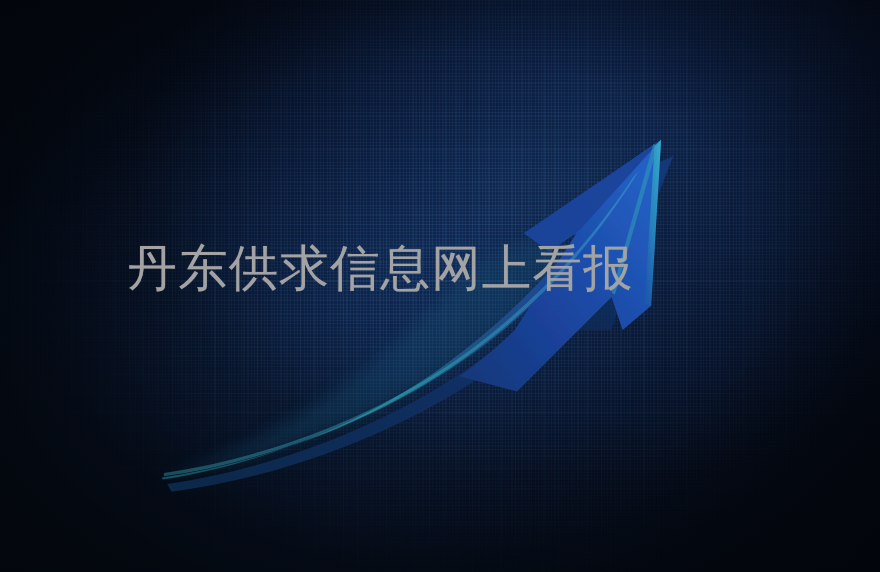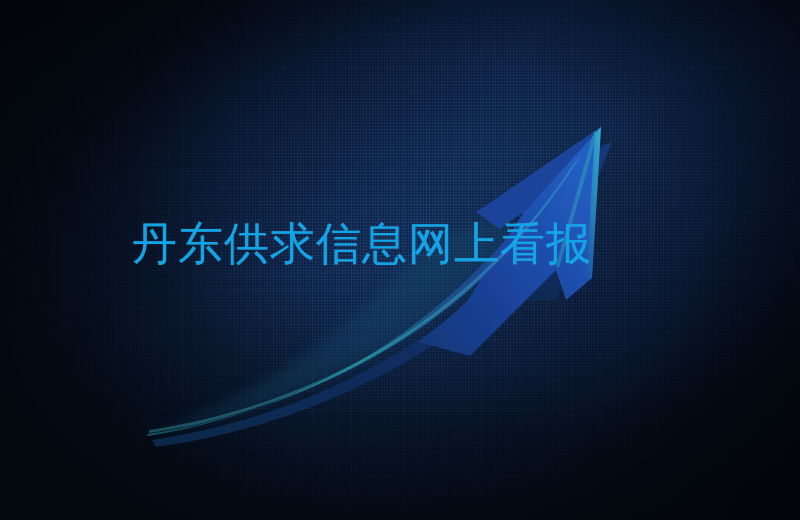--- a/index.html
+++ b/index.html
@@ -115,26 +115,26 @@
   .arrow-svg {
     position: absolute;
     inset: 0;
     width: 800px;
     height: 520px;
   }
 
   
   .title {
     position: absolute;
-    left: 132px;
+    left: 116px;
     top: 216px;
     font-size: 45px;
     line-height: 56px;
     letter-spacing: 1px;
-    color: #0ea5e9;
+    color: #a3a3a3;
     font-weight: 400;
     white-space: nowrap;
     text-shadow: 0 0 1px rgba(255,255,255,0.28);
   }
 </style>
 </head>
 <body>
 
 <div id="stage">
 

